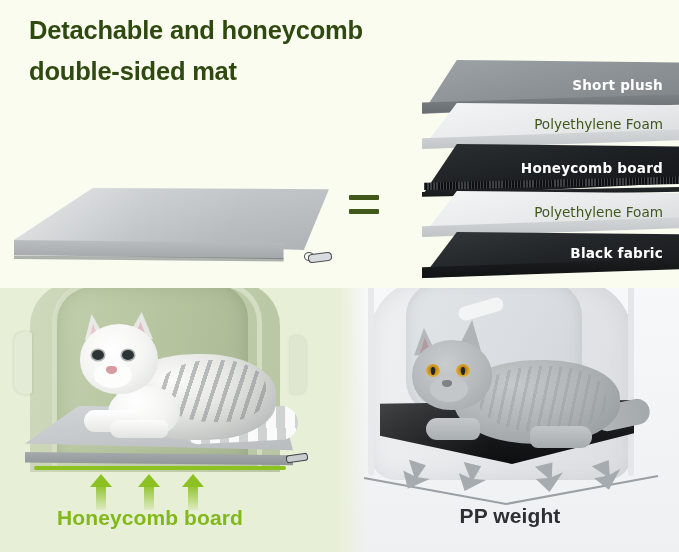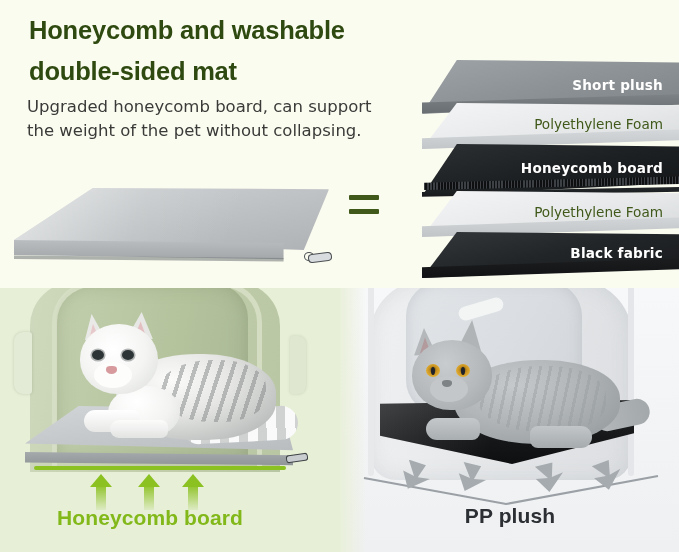--- a/index.html
+++ b/index.html
@@ -454,25 +454,24 @@
   }
 </style>
 </head>
 <body>
 
 <div id="page">
 
   <div id="top-section" style="background: rgb(251, 252, 240);">
 
     <div id="heading">
-      <div class="head-line" id="head-line-1" style="color: rgb(47, 74, 16);">Honeycomb and washable</div>
+      <div class="head-line" id="head-line-1" style="color: rgb(47, 74, 16);">Detachable and honeycomb</div>
       <div class="head-line" id="head-line-2" style="color: rgb(47, 74, 16);">double-sided mat</div>
     </div>
 
-    <div id="subtitle">Upgraded honeycomb board, can support the weight of the pet without collapsing.</div>
 
     <div id="mat-hero">
       <div class="mat-top"></div>
       <div class="mat-top-sheen"></div>
       <div class="mat-side"></div>
       <div class="mat-edge-dark"></div>
       <div class="zip">
         <div class="pull"></div>
         <div class="tab"></div>
       </div>
@@ -614,17 +613,17 @@
           </g>
           <g fill="#a6abaf">
             <path d="M182 4 L200 4 L196 18 L208 16 L190 32 L180 16 L192 18 Z" transform="rotate(-14 192 18)"></path>
           </g>
           <g fill="#a6abaf">
             <path d="M240 2 L258 2 L254 16 L266 14 L248 30 L238 14 L250 16 Z" transform="rotate(-20 250 16)"></path>
           </g>
         </svg>
       </div>
 
-      <div id="label-bad" style="color: rgb(44, 47, 51);">PP plush</div>
+      <div id="label-bad" style="color: rgb(44, 47, 51);">PP weight</div>
     </div>
 
   </div>
 </div>
 
 </body></html>

